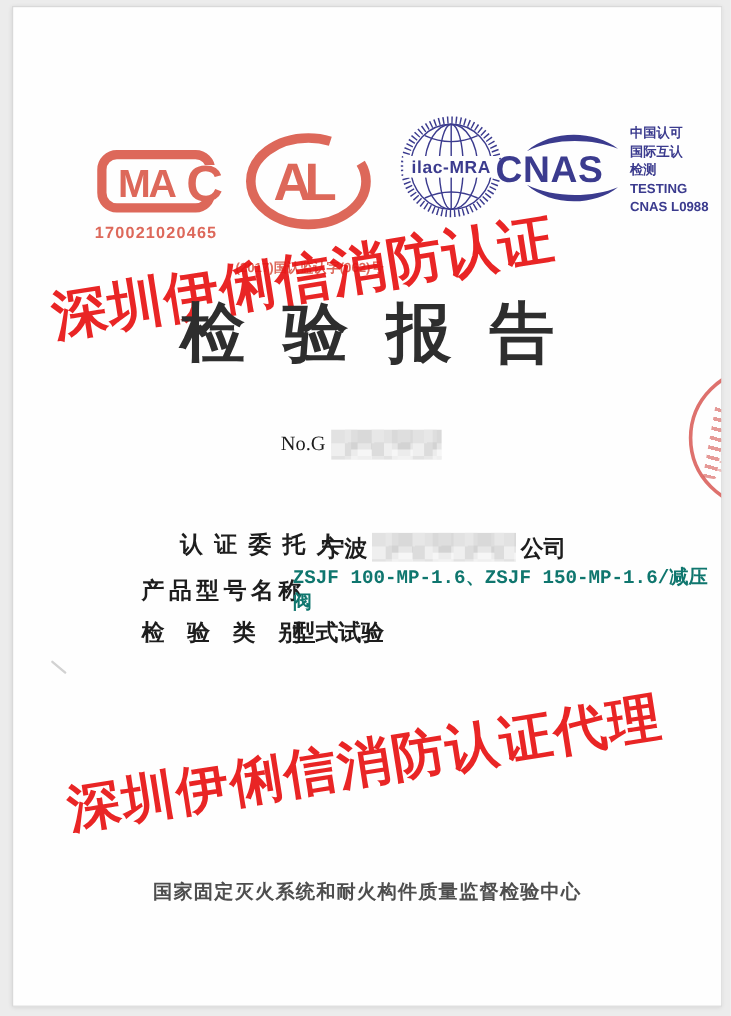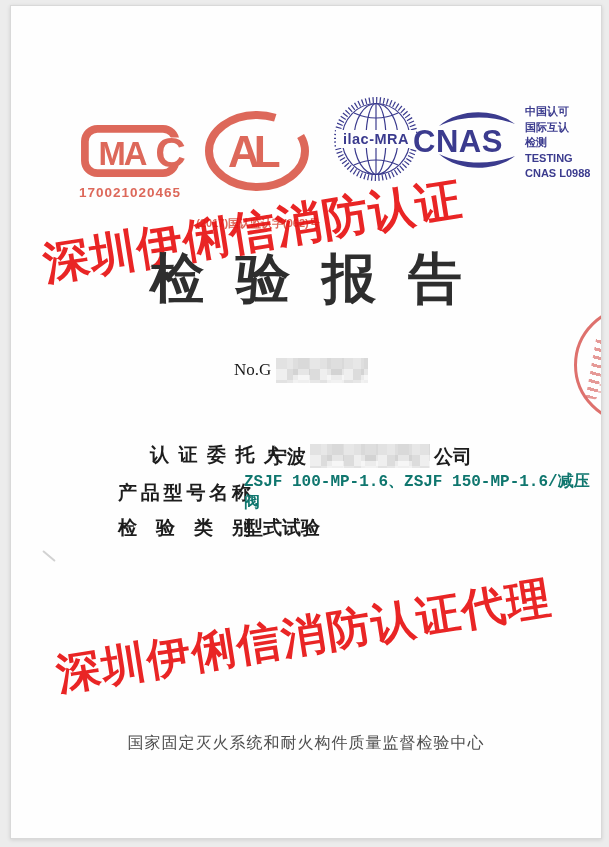--- a/index.html
+++ b/index.html
@@ -114,21 +114,21 @@
     left:593px;top:336px;width:6px;height:52px;
     background:repeating-linear-gradient(0deg, rgba(210,75,70,.5) 0 2px, transparent 2px 7px);
     transform:rotate(14deg);opacity:.7;
   }
   .pencil-mark{
     left:30px;top:549px;width:16px;height:2px;background:#d2d2d2;
     transform:rotate(40deg);border-radius:1px;
   }
   .footer-line{
     left:0;right:0;top:727px;text-align:center;
-    font-size:16px;font-weight:400;letter-spacing:1px;color:#4e4e4e;
+    font-size:16px;font-weight:700;letter-spacing:1px;color:#4e4e4e;
     font-family:"Liberation Sans","DejaVu Sans",sans-serif;
   }
   svg text{font-family:"Liberation Sans","DejaVu Sans",sans-serif;}
 </style>
 </head>
 <body>
 
 <div class="sheet">
 
   <div class="abs cma-block">

